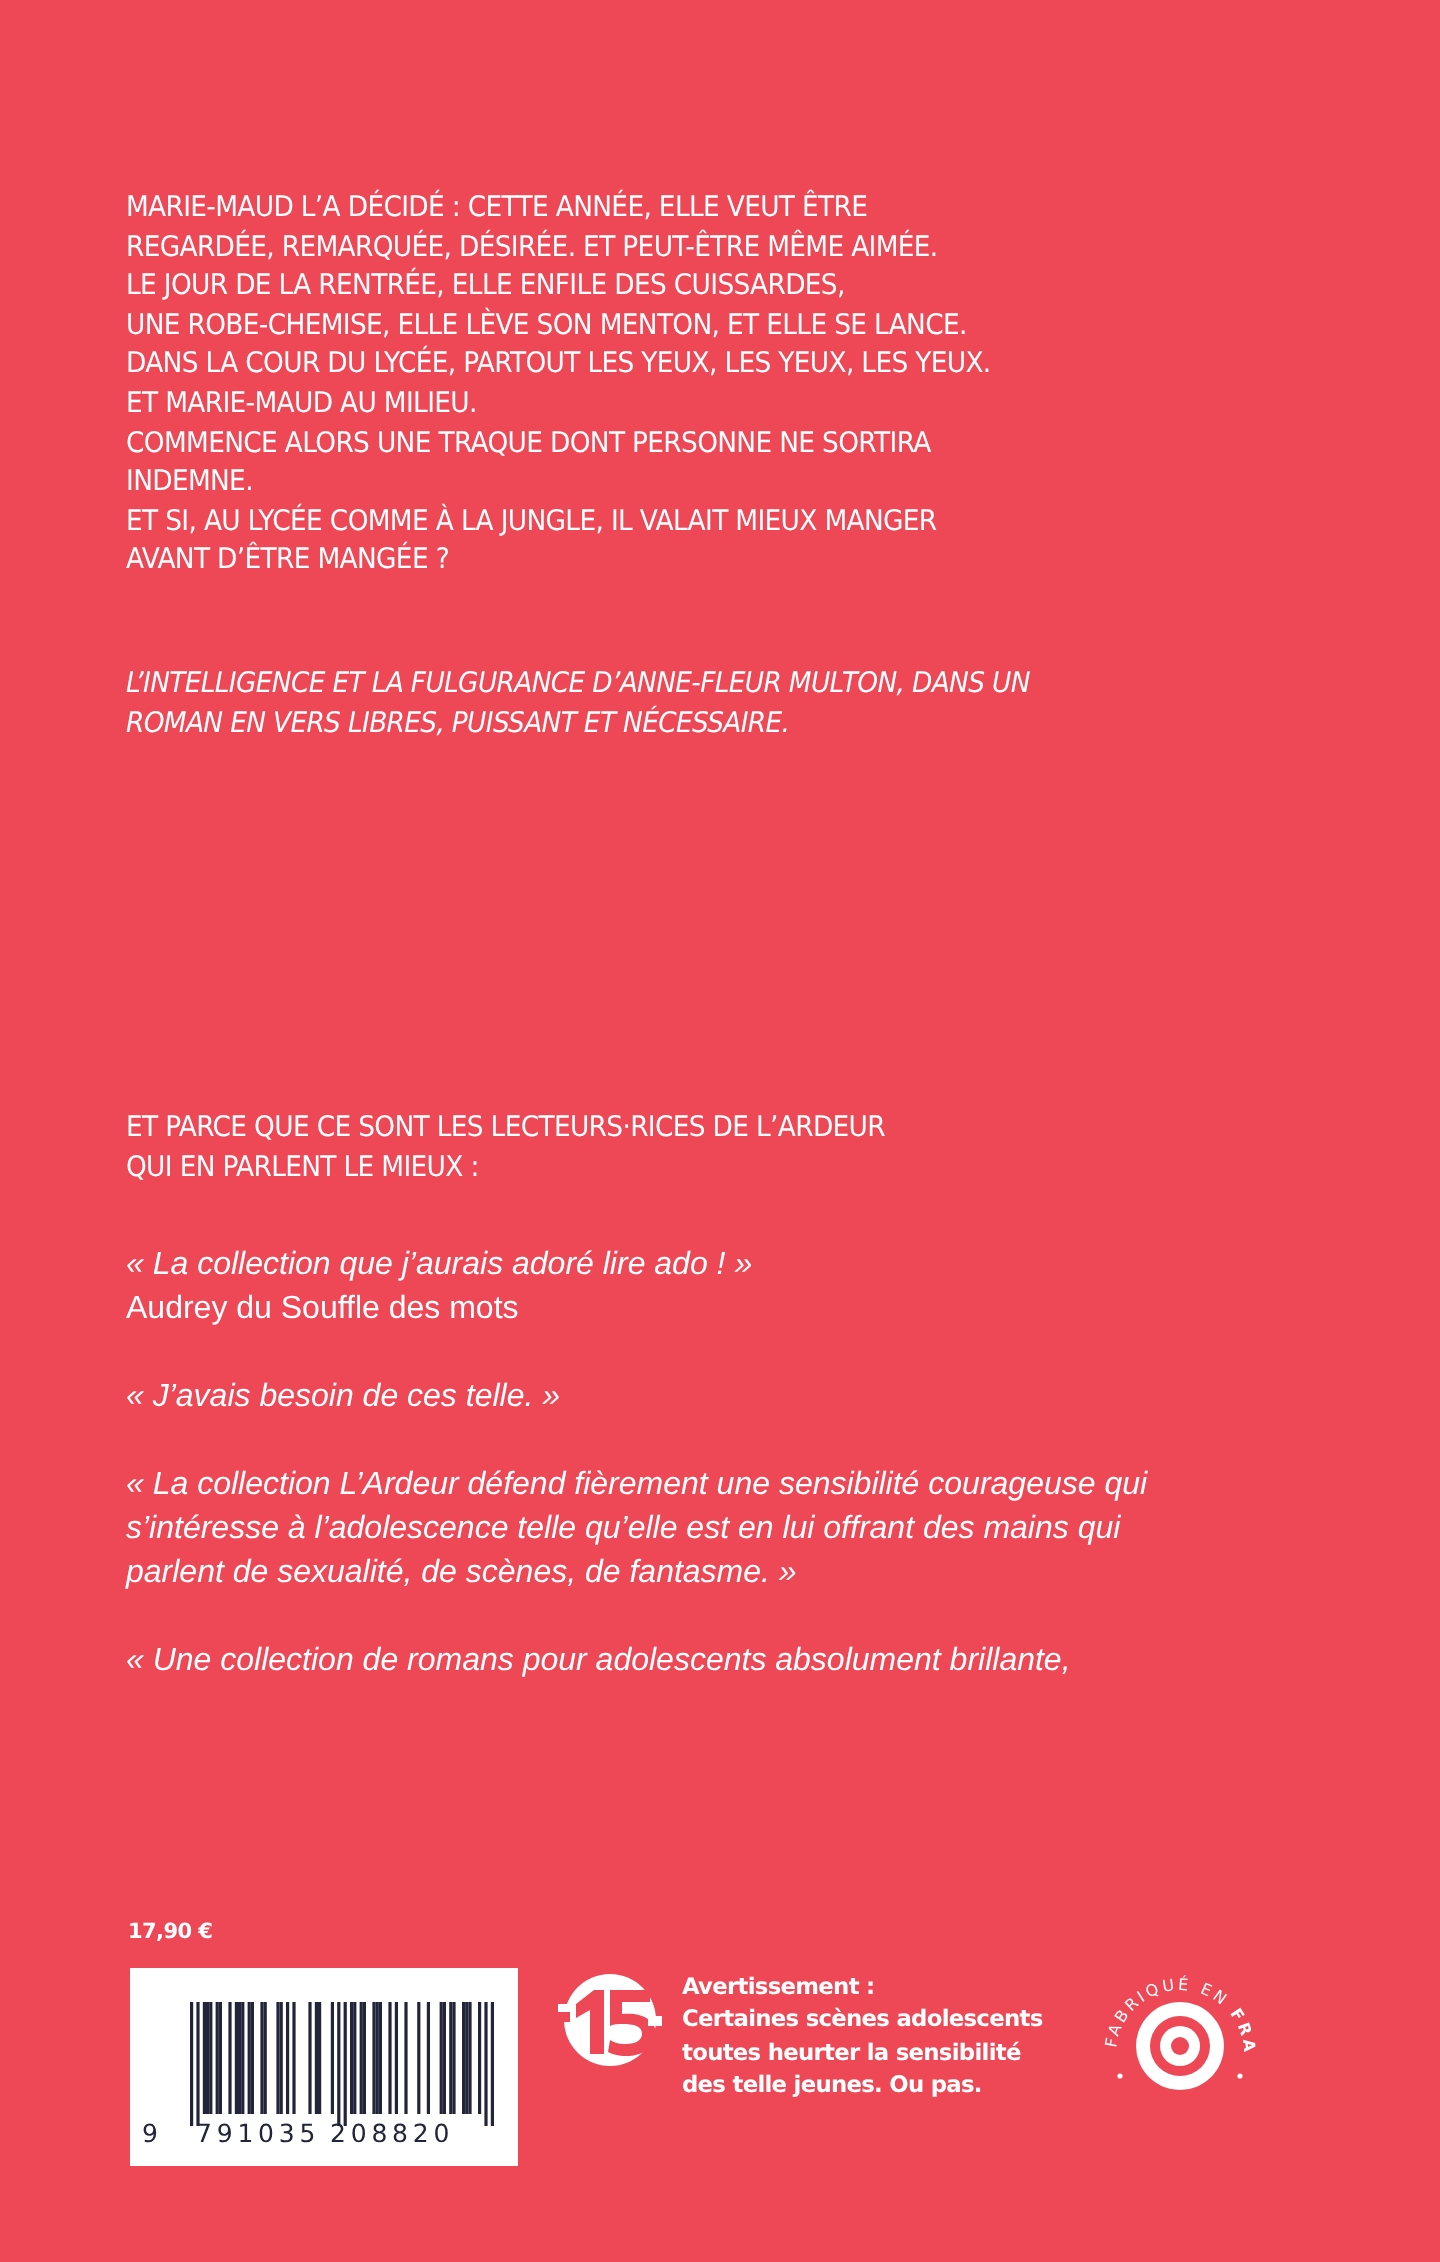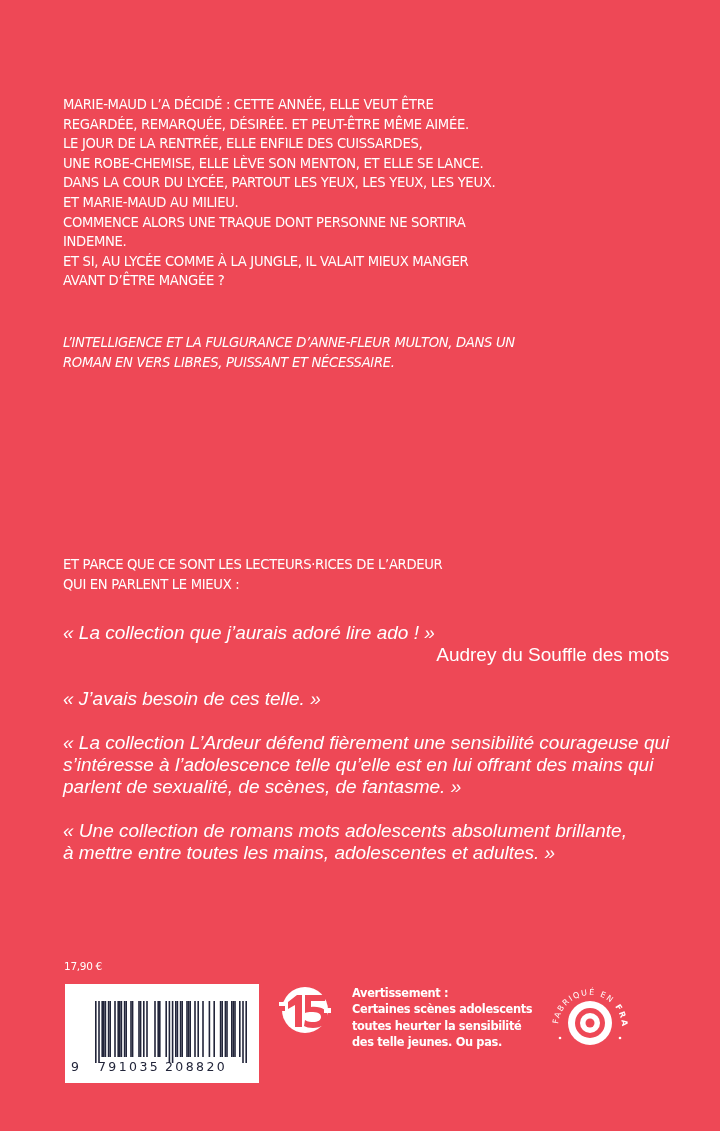--- a/index.html
+++ b/index.html
@@ -22,43 +22,42 @@
       transform-origin: left top;
       white-space: nowrap;
     }
     .caps div { height: 19.6px; }
     #synopsis { position: absolute; left: 63px; top: 95px; }
     #tagline { position: absolute; left: 63px; top: 333px; font-style: italic; }
     #readers-intro { position: absolute; left: 63px; top: 555px; }
     .quotes {
       position: absolute; left: 63px; top: 622px;
       font-family: "Liberation Sans", sans-serif;
-      font-size: 19px; line-height: 22px;
+      font-size: 16px; line-height: 22px;
       white-space: nowrap;
     }
     .quote-block { margin-bottom: 22px; }
     .quote-line { font-style: italic; height: 22px; }
-    .quote-author { height: 22px; text-align: right; }
+    .quote-author { height: 22px; }
     #price {
       position: absolute; left: 64px; top: 960px;
-      font-family: "DejaVu Sans", sans-serif; font-size: 10.5px; font-weight: normal;
+      font-family: "DejaVu Sans", sans-serif; font-size: 10.5px; font-weight: bold;
       letter-spacing: -0.3px;
     }
     #barcode-box {
       position: absolute; left: 65px; top: 984px; width: 194px; height: 99px;
       background: #ffffff;
     }
     #barcode-svg { position: absolute; left: 0; top: 0; }
     #age-badge { position: absolute; left: 275px; top: 982px; width: 56px; height: 56px; }
     #warning {
       position: absolute; left: 341px; top: 985px;
       font-family: "DejaVu Sans", sans-serif; font-weight: bold;
       font-size: 11.4px; line-height: 16.4px; letter-spacing: -0.35px;
       white-space: nowrap;
-      margin-left: 11px;
     }
     #fabrique { position: absolute; left: 546px; top: 975px; width: 88px; height: 88px; }
   </style>
 </head>
 <body>
 
 <div id="synopsis" class="caps">
   <div>MARIE-MAUD L’A DÉCIDÉ : CETTE ANNÉE, ELLE VEUT ÊTRE</div>
   <div>REGARDÉE, REMARQUÉE, DÉSIRÉE. ET PEUT-ÊTRE MÊME AIMÉE.</div>
   <div>LE JOUR DE LA RENTRÉE, ELLE ENFILE DES CUISSARDES,</div>
@@ -88,22 +87,21 @@
   </div>
   <div class="quote-block">
     <div class="quote-line">« J’avais besoin de ces telle. »</div>
   </div>
   <div class="quote-block">
     <div class="quote-line">« La collection L’Ardeur défend fièrement une sensibilité courageuse qui</div>
     <div class="quote-line">s’intéresse à l’adolescence telle qu’elle est en lui offrant des mains qui</div>
     <div class="quote-line">parlent de sexualité, de scènes, de fantasme. »</div>
   </div>
   <div class="quote-block">
-    <div class="quote-line">« Une collection de romans mots adolescents absolument brillante,</div>
-    <div class="quote-line">à mettre entre toutes les mains, adolescentes et adultes. »</div>
+    <div class="quote-line">« Une collection de romans pour adolescents absolument brillante,</div>
   </div>
 </div>
 
 <div id="price">17,90 €</div>
 
 <div id="barcode-box">
   <svg id="barcode-svg" width="194" height="99" viewBox="0 0 194 99">
     <g id="bars" fill="#22253A">
         <rect x="30.00" y="17" width="1.6" height="62"></rect>
         <rect x="33.20" y="17" width="1.6" height="62"></rect>

